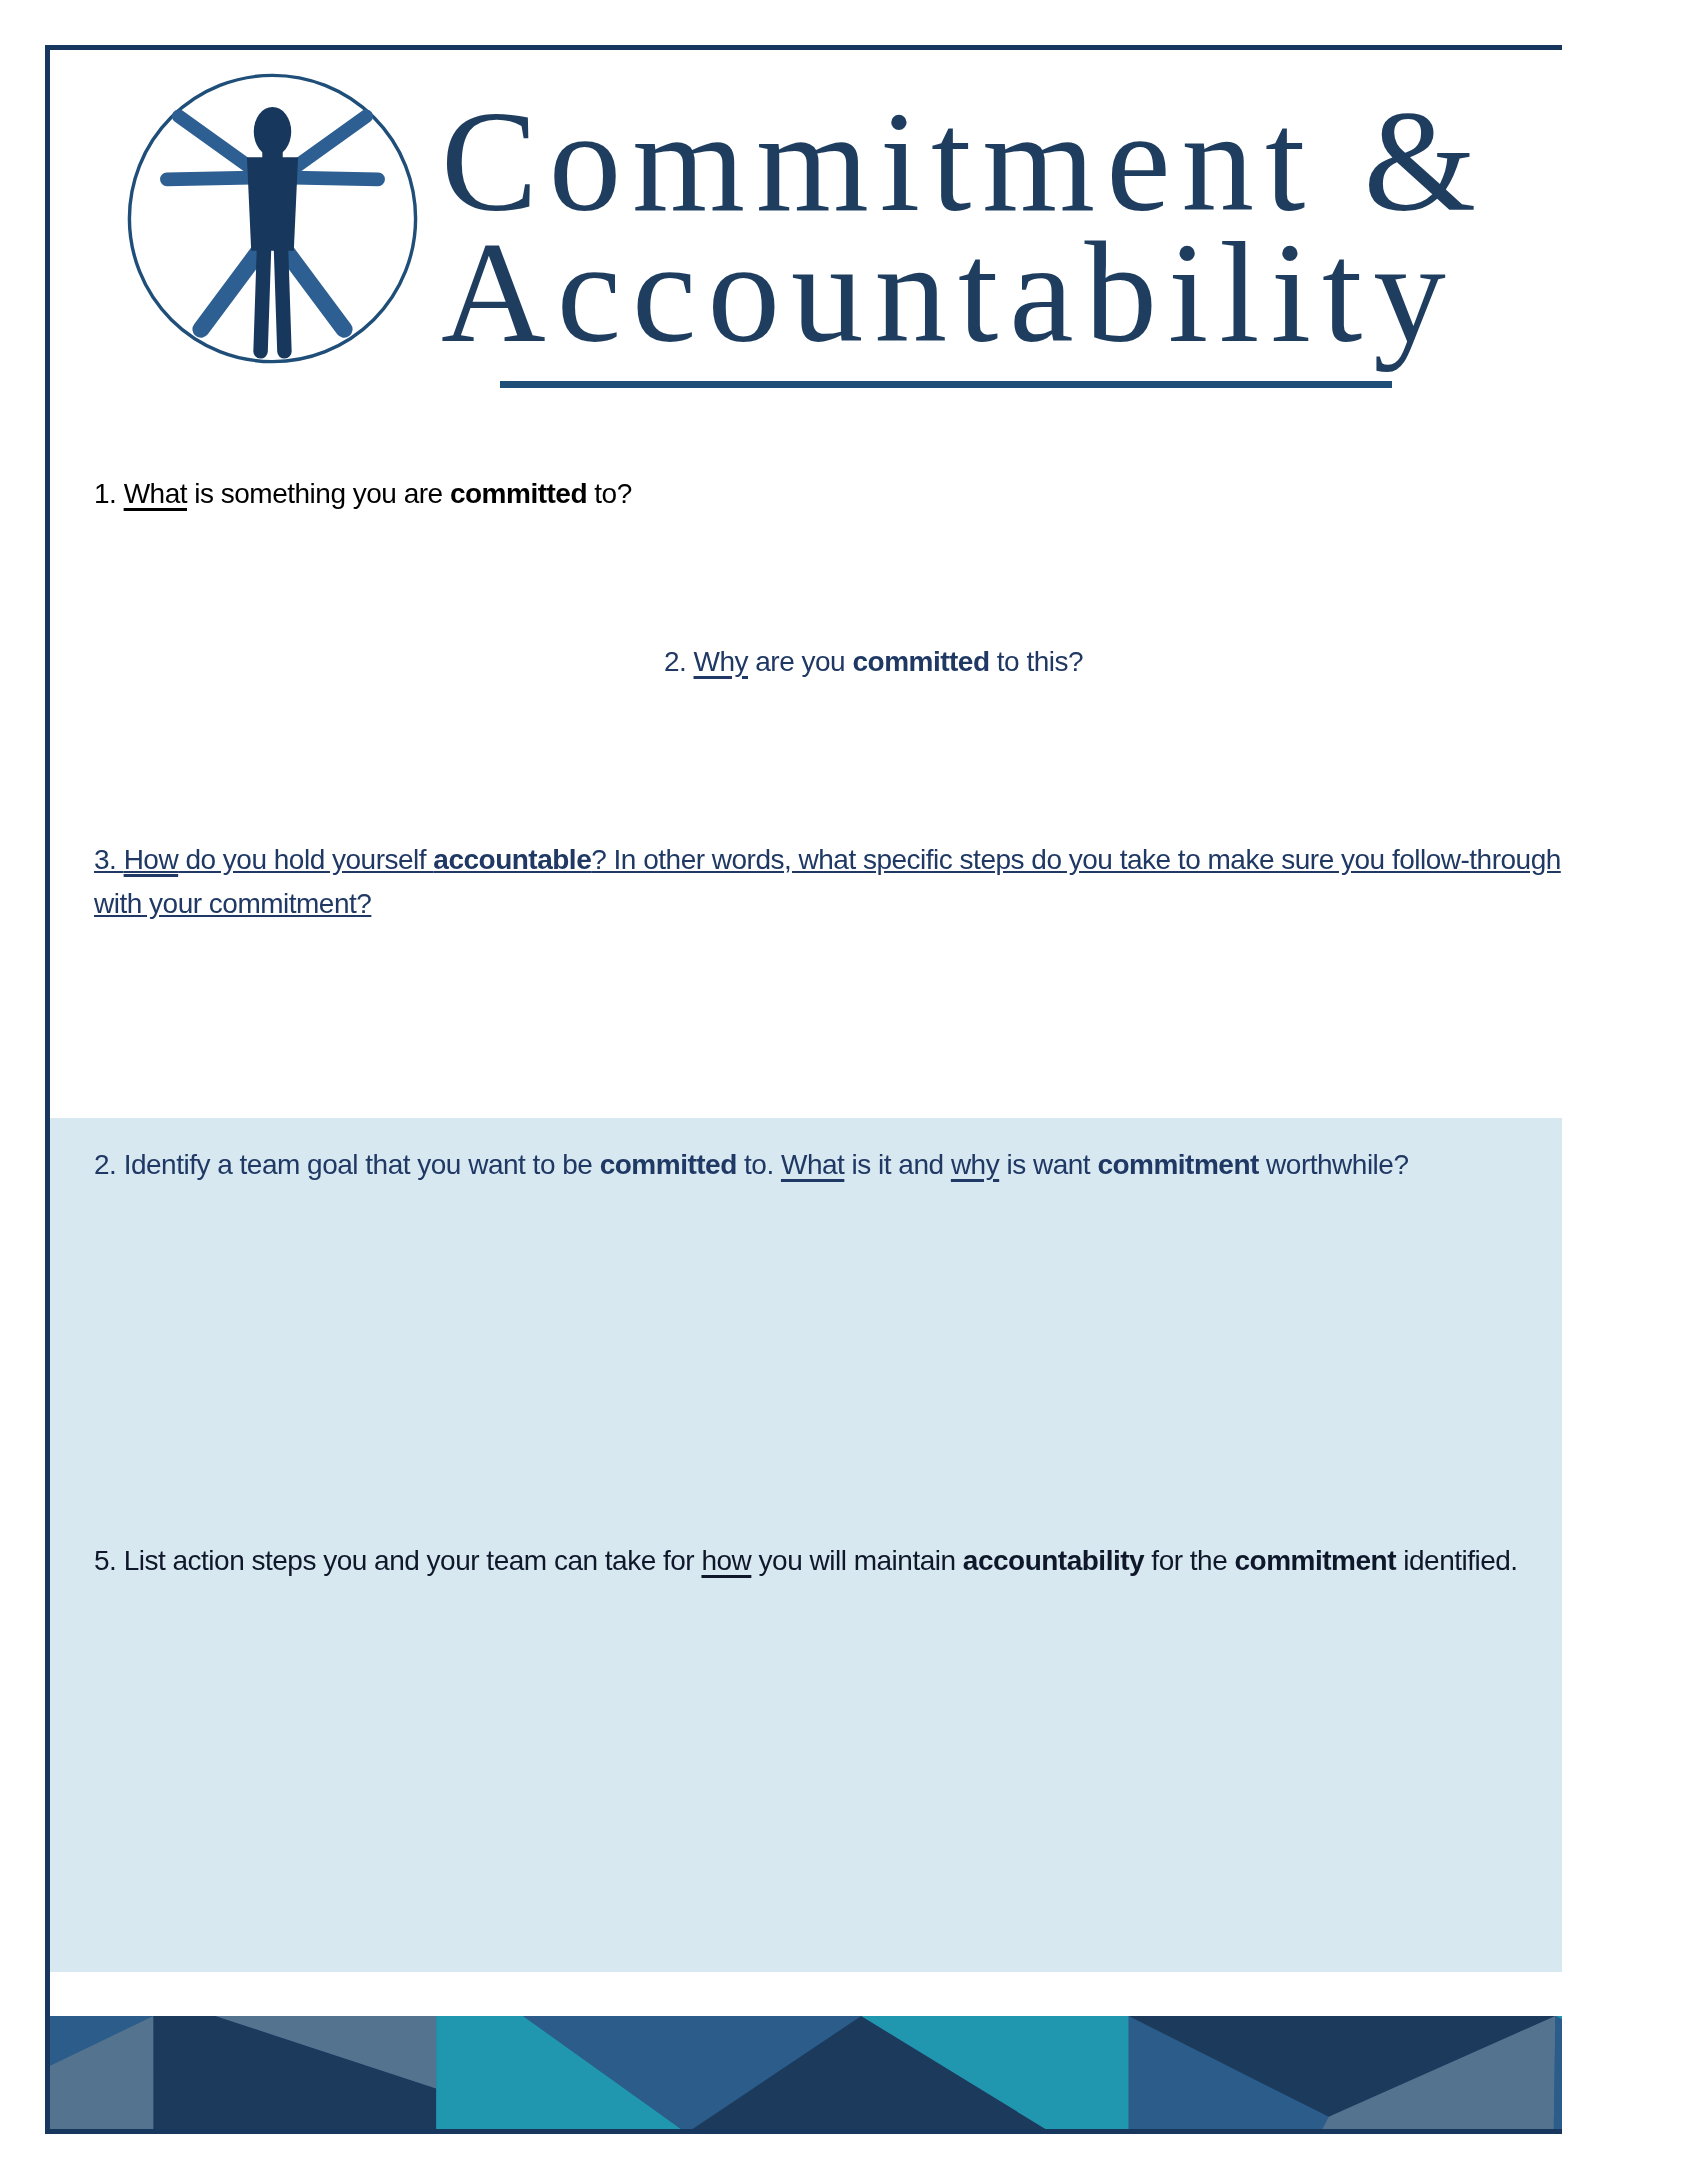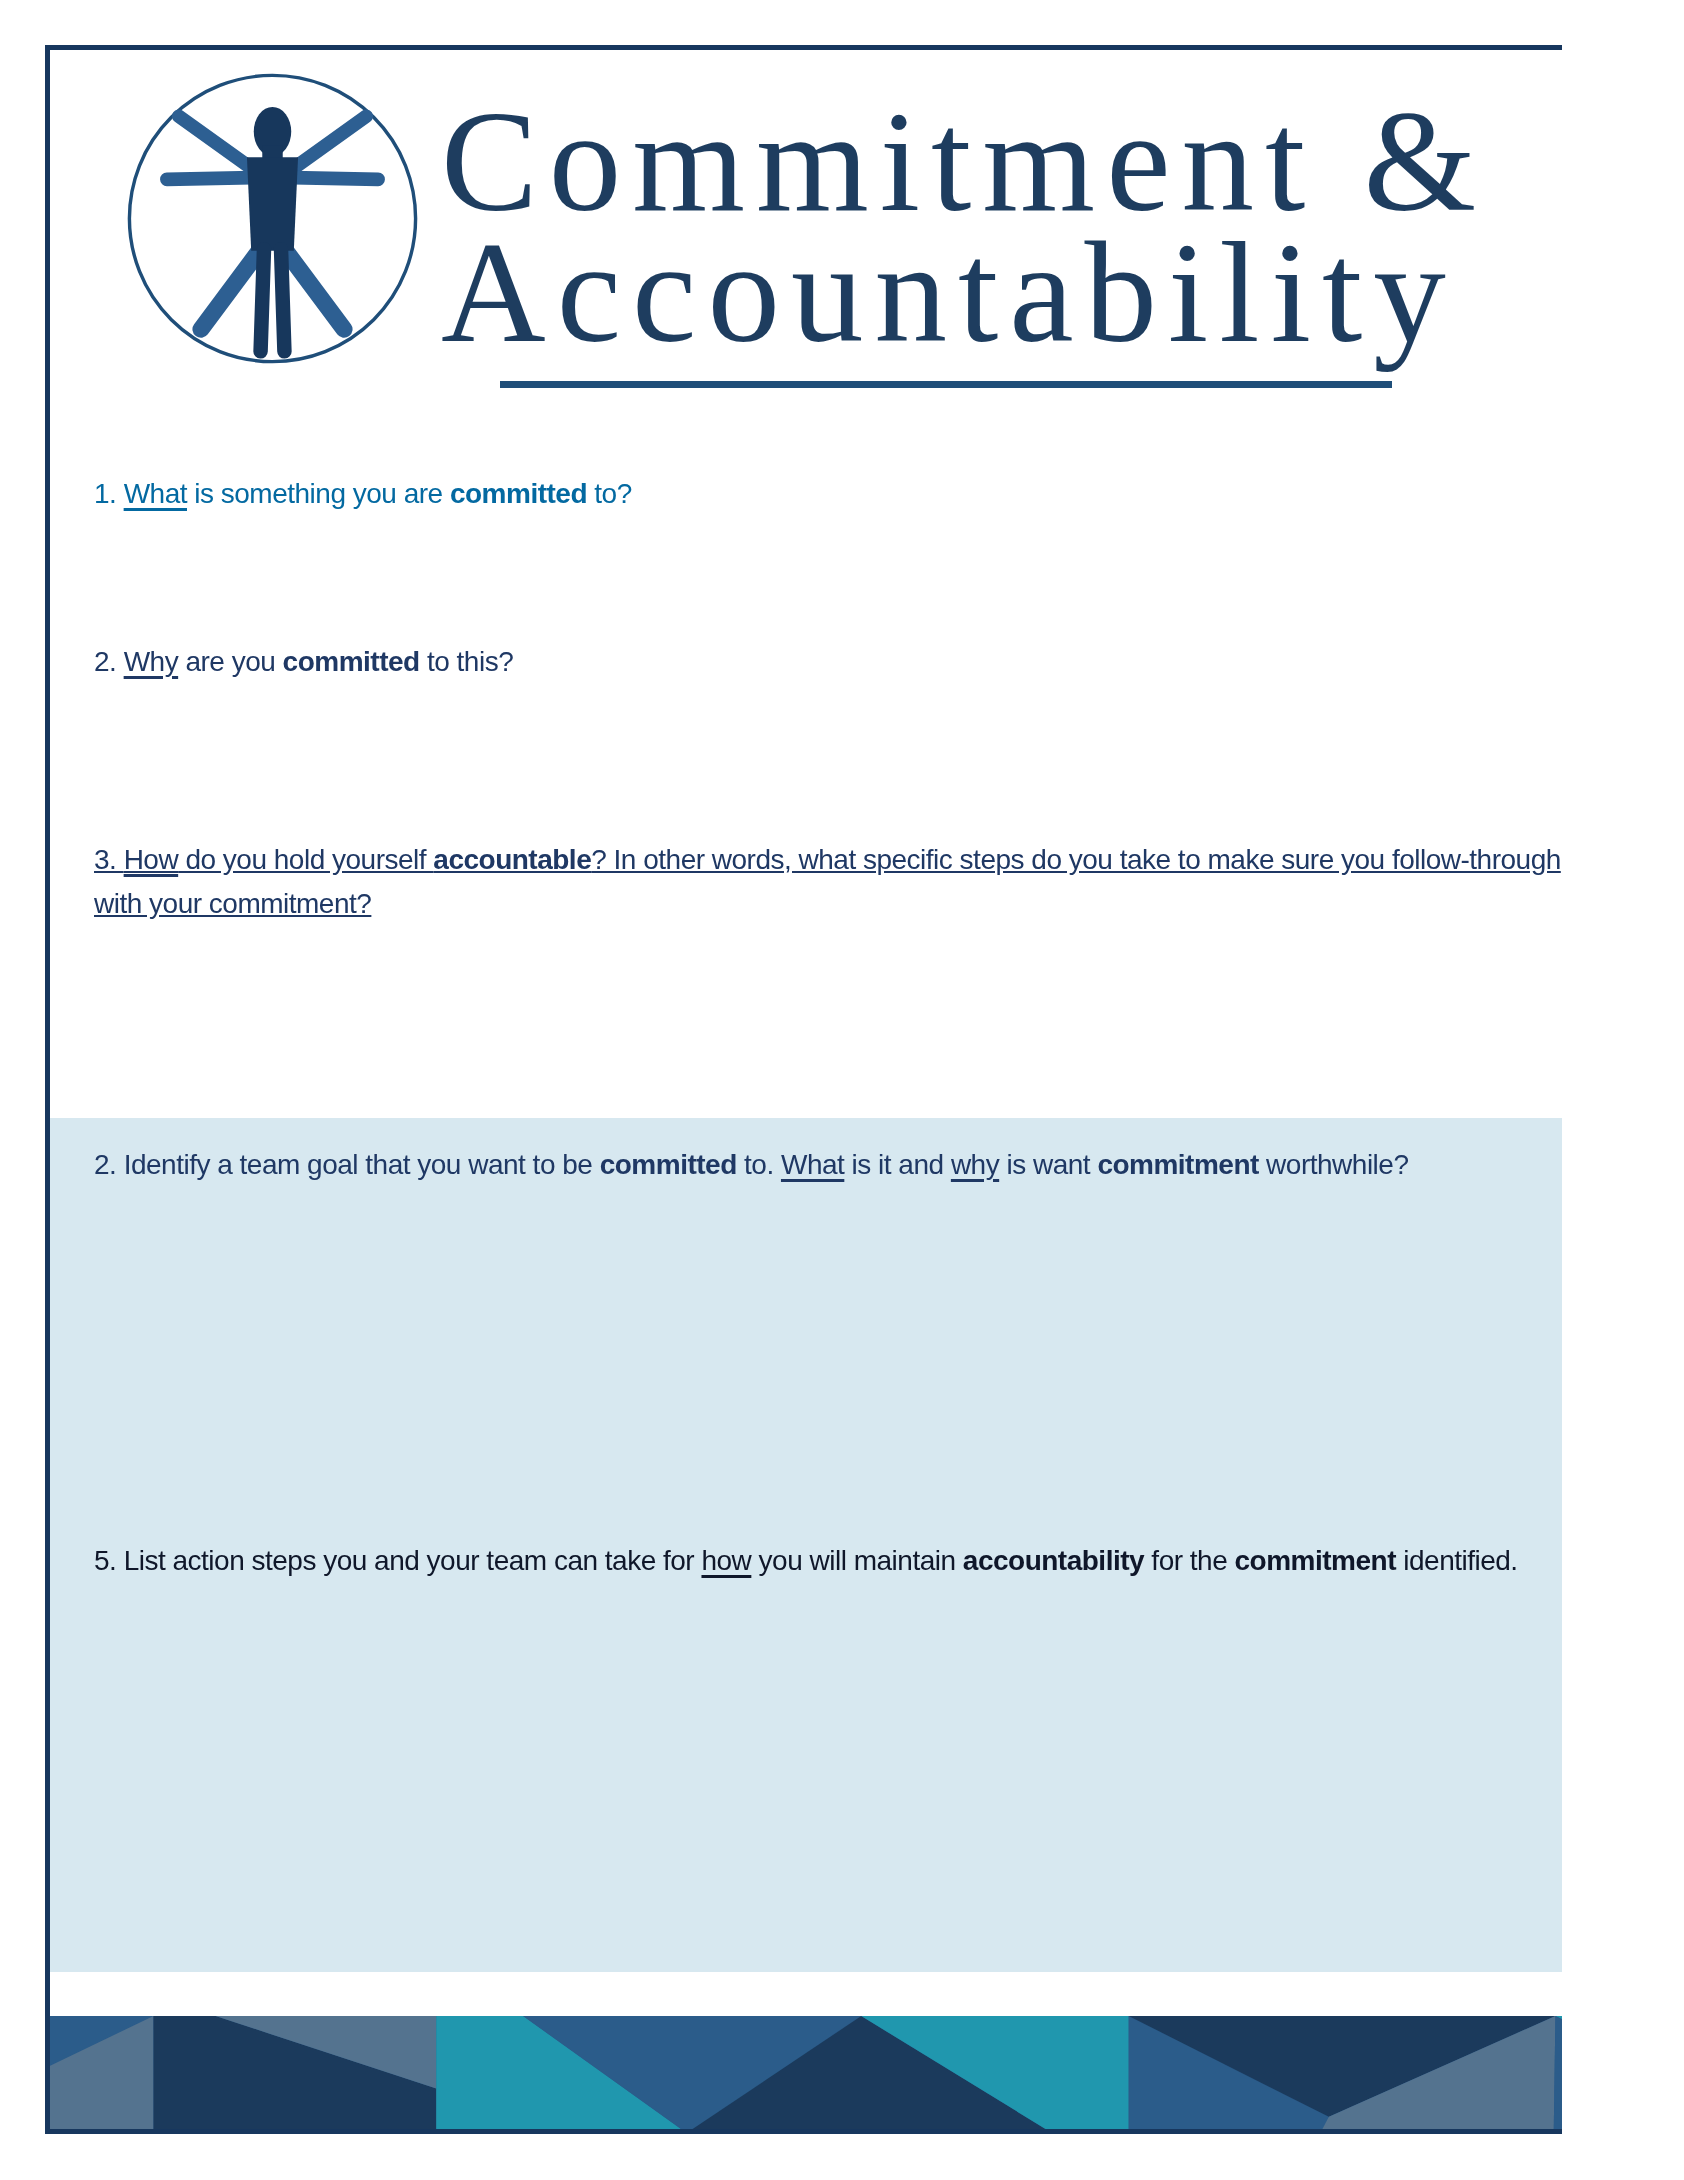--- a/index.html
+++ b/index.html
@@ -49,21 +49,21 @@
     left:94px;
     width:1559px;
     font-size:28px;
     letter-spacing:-0.5px;
     line-height:44px;
     z-index:3;
   }
   .question .b{font-weight:700;}
   .question .u{text-decoration:underline;text-decoration-thickness:2.6px;text-underline-offset:5.1px;}
   .q1{top:472px;}
-  .q2{top:640px;}
+  .q2{top:640px;text-align:center;}
   .q3{top:838px;text-decoration:underline;}
   .q4{top:1143px;}
   .q5{top:1539px;}
   .footer-svg{
     position:absolute;
     left:47px;top:2016px;width:1597px;height:117px;
     z-index:4;
   }
 </style>
 </head>
@@ -91,21 +91,21 @@
       <line x1="182" y1="208" x2="186" y2="328" stroke-width="17" stroke-linecap="round" stroke="#17375C"></line>
     </g>
   </svg>
 
   <div class="page-title" style="color: rgb(30, 61, 95);">
     <div>Commitment &amp;</div>
     <div>Accountability</div>
   </div>
   <div class="title-underline" style="background-color: rgb(31, 78, 121);"></div>
 
-  <div class="question q1" style="color: #0369a1;"><span>1. </span><span class="u">What</span><span> is something you are </span><span class="b">committed</span><span> to?</span></div>
+  <div class="question q1" style="color: #000000;"><span>1. </span><span class="u">What</span><span> is something you are </span><span class="b">committed</span><span> to?</span></div>
   <div class="question q2" style="color: rgb(31, 56, 100);"><span>2. </span><span class="u">Why</span><span> are you </span><span class="b">committed</span><span> to this?</span></div>
   <div class="question q3" style="color: rgb(31, 56, 100);"><span>3. </span><span class="u">How</span><span> do you hold yourself </span><span class="b">accountable</span><span>? In other words, what specific steps do you take to make sure you follow-through</span><br><span>with your commitment?</span></div>
   <div class="question q4" style="color: rgb(31, 56, 100);"><span>2. Identify a team goal that you want to be </span><span class="b">committed</span><span> to. </span><span class="u">What</span><span> is it and </span><span class="u">why</span><span> is want </span><span class="b">commitment</span><span> worthwhile?</span></div>
   <div class="question q5" style="color: #0f172a;"><span>5. List action steps you and your team can take for </span><span class="u">how</span><span> you will maintain </span><span class="b">accountability</span><span> for the </span><span class="b">commitment</span><span> identified.</span></div>
 
   <svg class="footer-svg" viewBox="0 0 1875 137" preserveAspectRatio="none">
     <rect x="0" y="0" width="1875" height="137" fill="#2B5C8A"></rect>
     <polygon points="0,0 125,0 0,60" fill="#2B5C8A"></polygon>
     <polygon points="0,60 125,0 125,137 0,137" fill="#54738F"></polygon>
     <polygon points="125,0 198,0 457,85 457,137 125,137" fill="#1B3A5C"></polygon>

